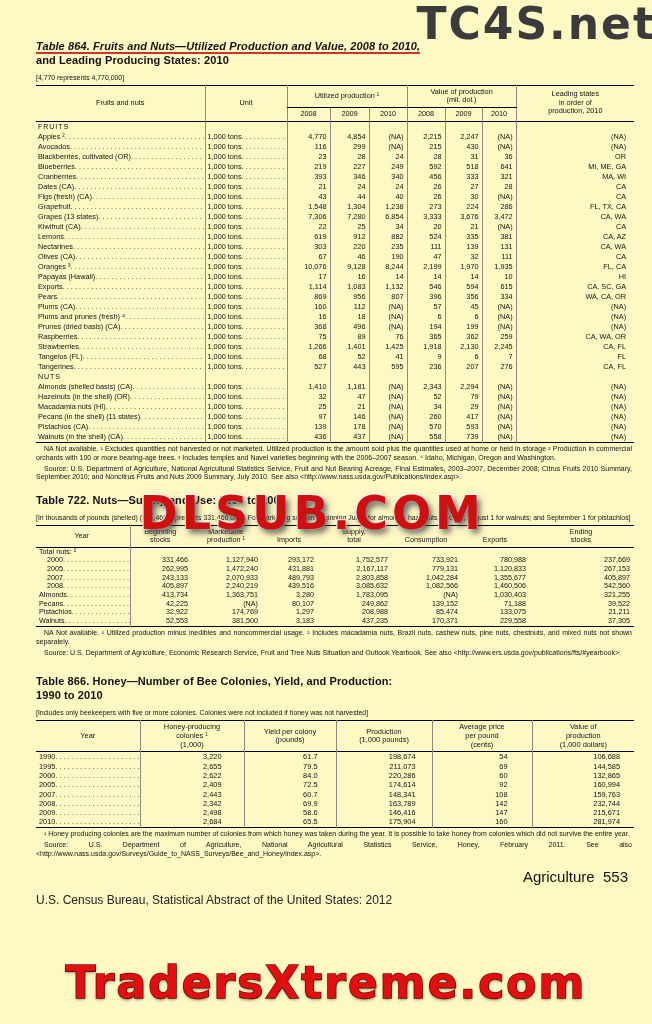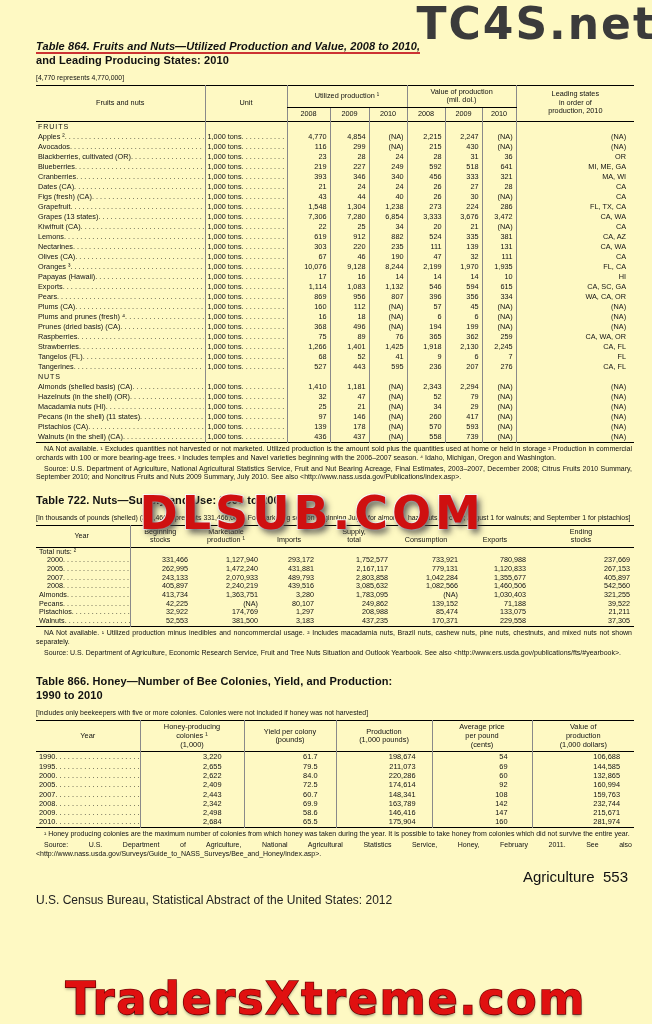--- a/index.html
+++ b/index.html
@@ -59,21 +59,21 @@
   .sec866 { margin-top:18px; }
   
   .pageno { margin-top:10px; text-align:right; font-size:15px; white-space:pre; padding-right:4px; }
   .census { margin-top:8px; font-size:12px; color:#222; }
   
   .wm { position:absolute; font-family:"DejaVu Sans", sans-serif; font-weight:bold; pointer-events:none; }
   .wm-top { top:-2px; right:-4px; font-size:44px; color:#3b3b3b; letter-spacing:2px; }
   .wm-mid { top:486px; left:50%; transform:translateX(-54%); font-size:46px; letter-spacing:4px;
             color:#cf1010; -webkit-text-stroke:2px #ffffff; paint-order:stroke fill;
             text-shadow:3px 4px 6px rgba(70,70,70,.85);text-align:right; }
-  .wm-bottom { bottom:0px; left:50%; transform:translateX(-50%); font-size:44px; letter-spacing:2px;
+  .wm-bottom { bottom:16px; left:50%; transform:translateX(-50%); font-size:44px; letter-spacing:2px;
                color:#e01010; -webkit-text-stroke:1.5px #7d0606; paint-order:stroke fill;
                text-shadow:0 2px 3px rgba(0,0,0,.35); white-space:nowrap; }
 </style>
 </head>
 <body>
 
 <div class="page">
 
   <div class="wm wm-top">TC4S.net</div>
 

